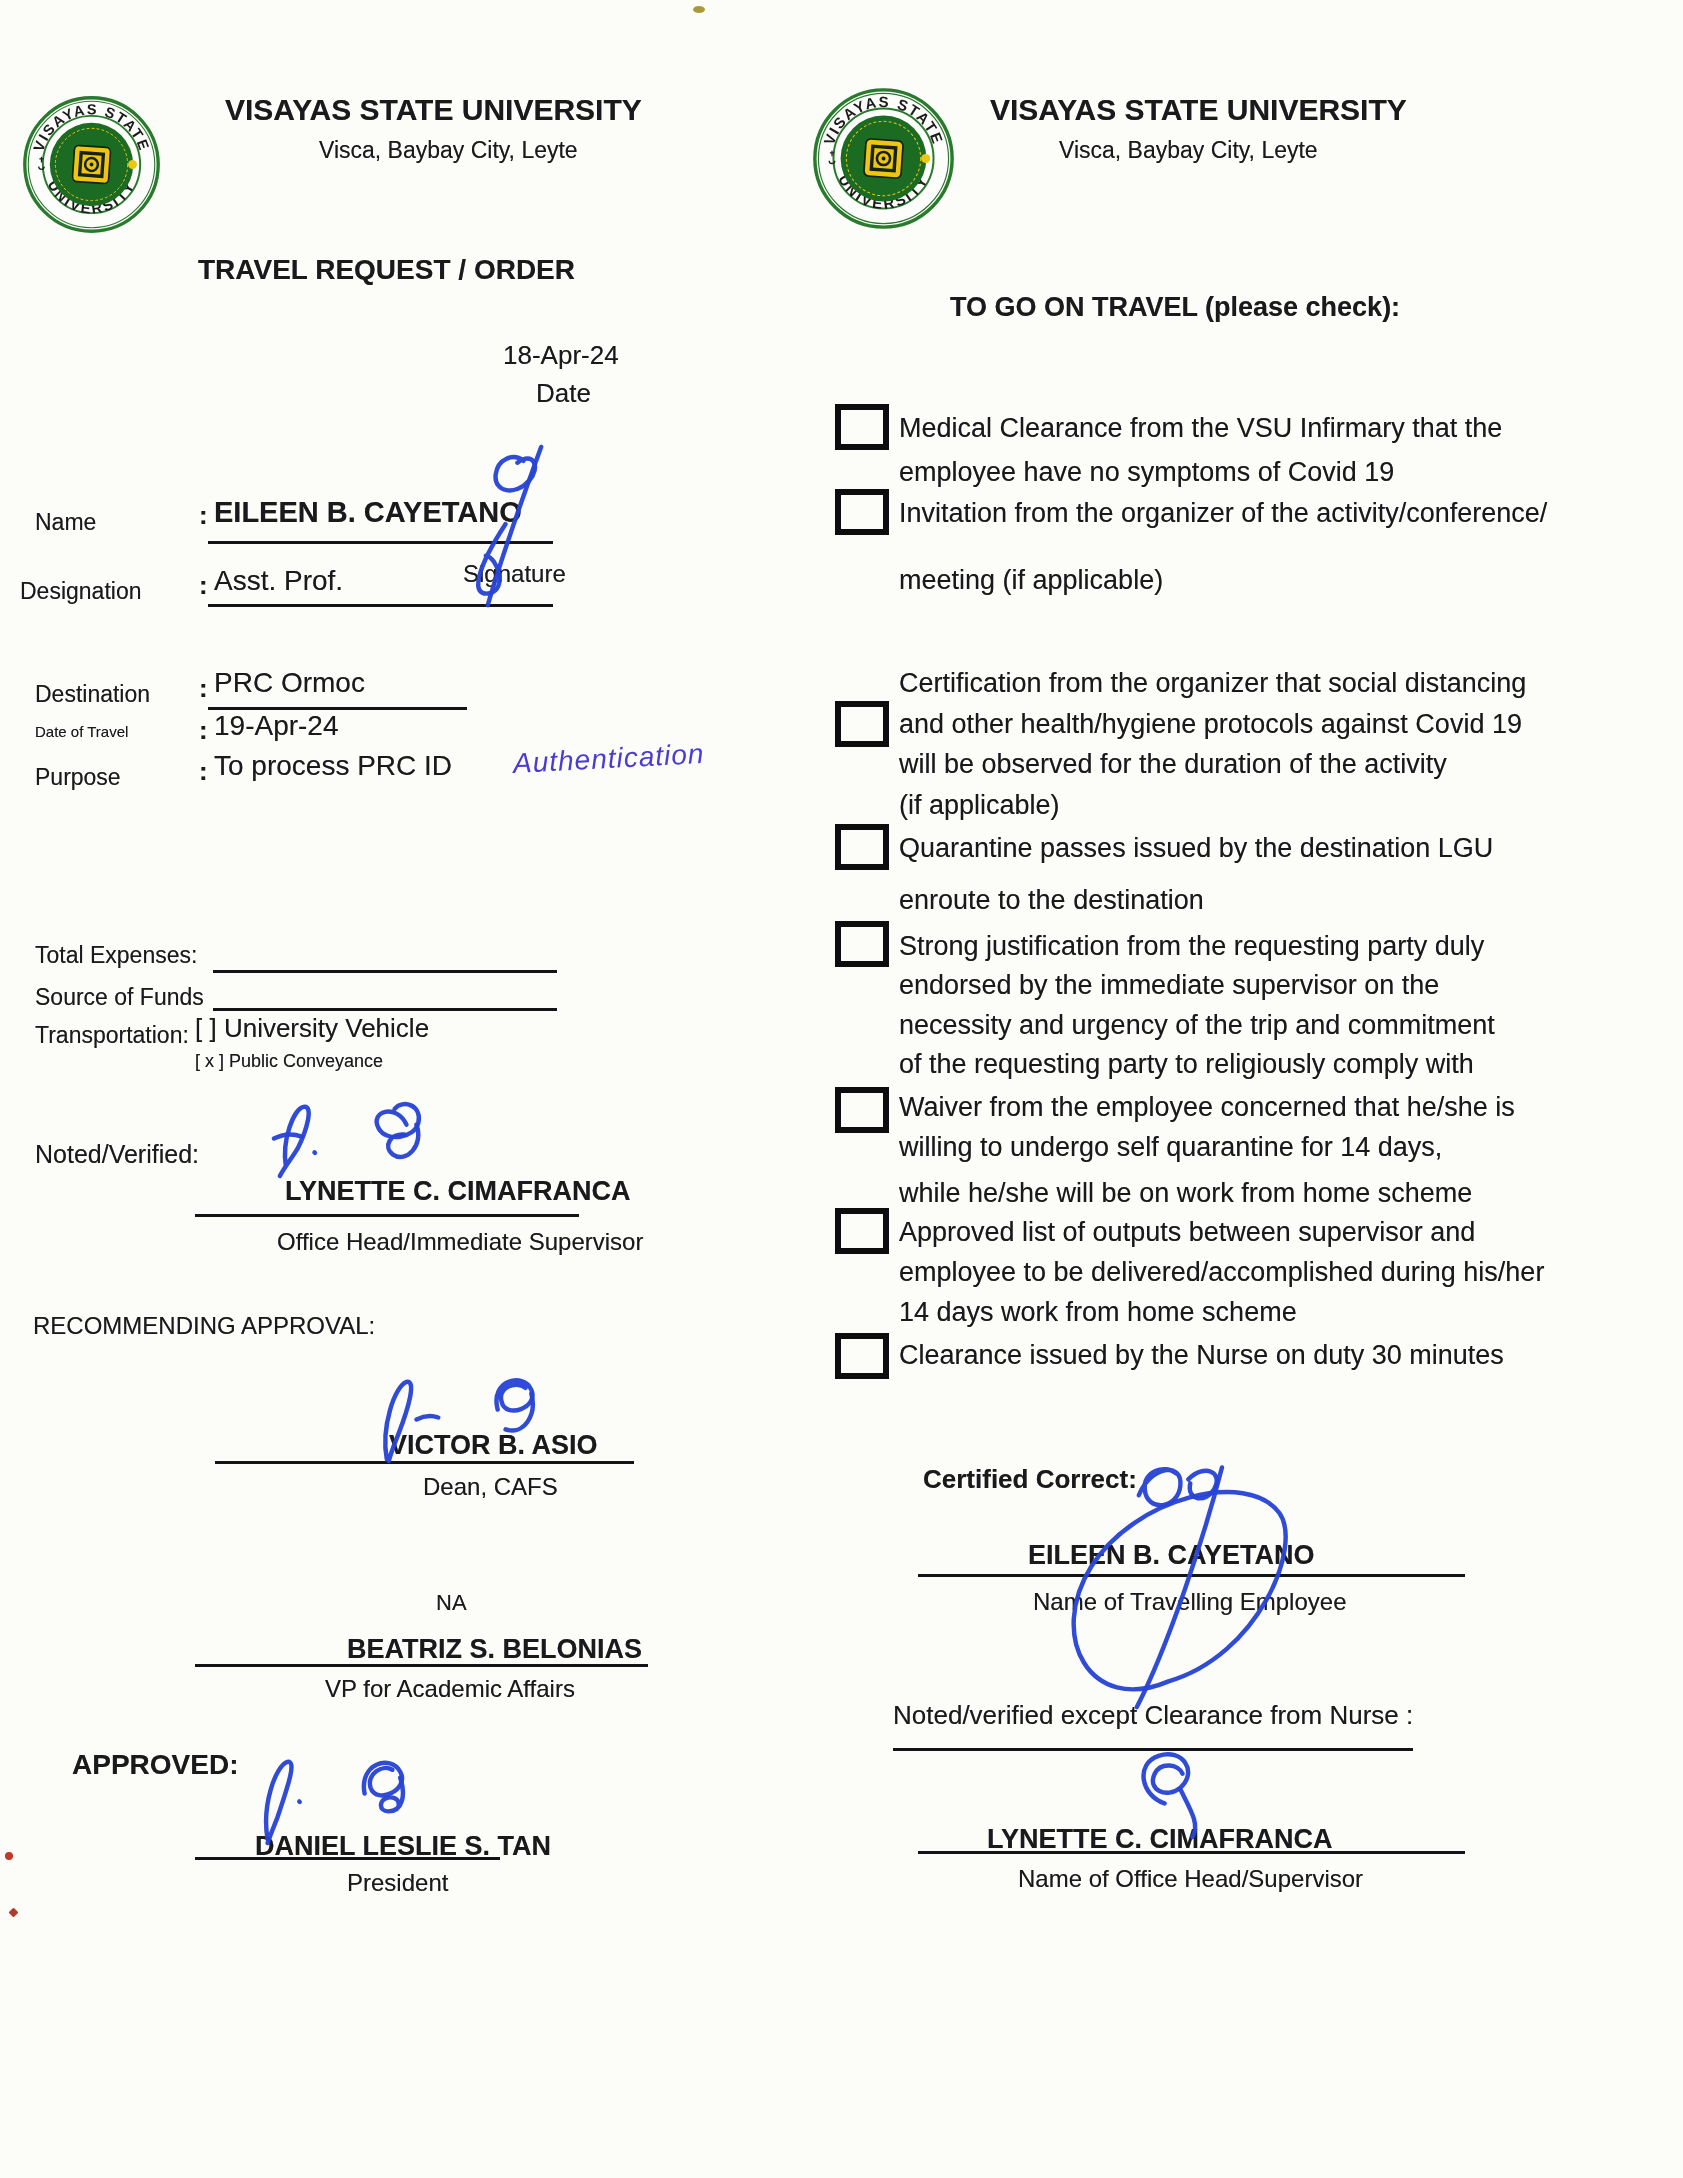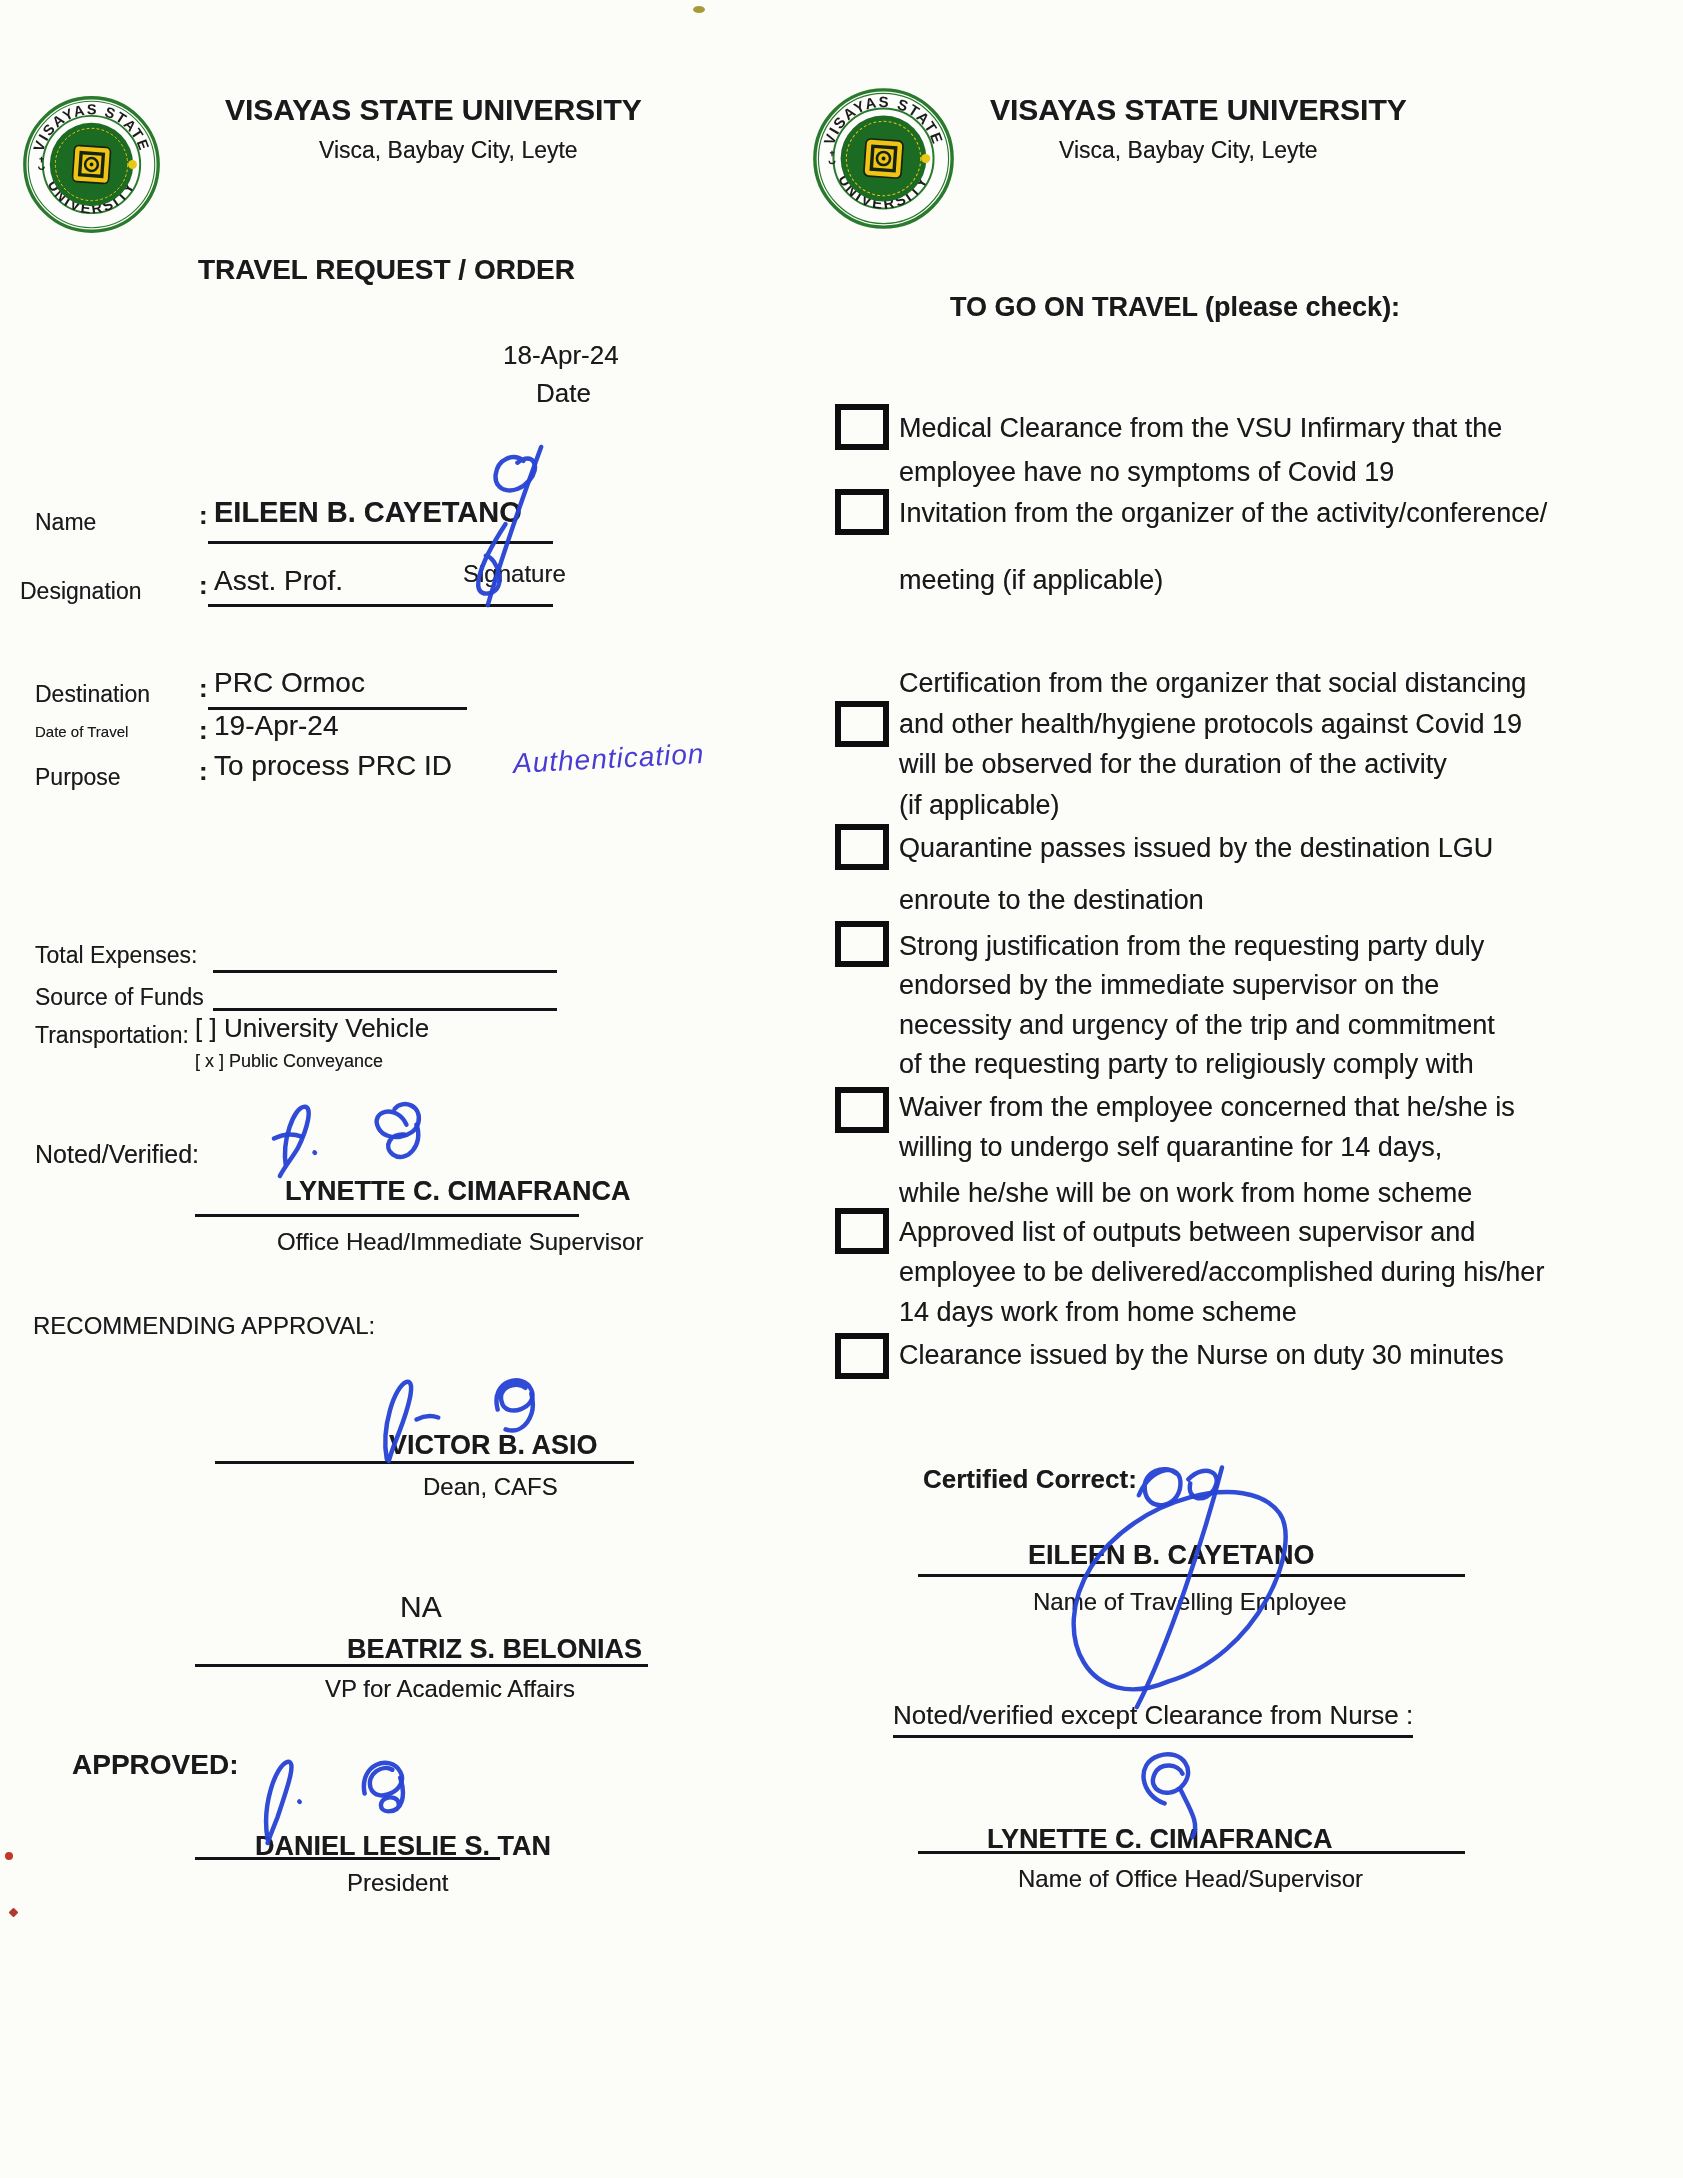--- a/index.html
+++ b/index.html
@@ -9,21 +9,21 @@
     font-family:"Liberation Sans",sans-serif;color:#1a1a1c;
   }
   .t{position:absolute;white-space:nowrap;line-height:1.15;text-shadow:0 0 0.4px rgba(10,10,20,.45);}
   .b{font-weight:700;}
   .rule{position:absolute;height:3px;background:#141418;}
   .checkbox{position:absolute;left:835px;width:42px;height:34px;border:6px solid #0d0d10;background:transparent;box-sizing:content-box;}
   .check-line{position:absolute;left:899px;width:634px;font-size:27px;line-height:1.15;color:#19191b;text-shadow:0 0 0.4px rgba(10,10,20,.45);white-space:nowrap;}
   .sig{position:absolute;z-index:5;}
   .sig path{fill:none;stroke:#2844d4;stroke-width:4.5;stroke-linecap:round;stroke-linejoin:round;opacity:.96;}
   .hand{color:#4a3cd2;font-style:italic;letter-spacing:1px;transform:rotate(-3deg);text-shadow:none;}
-  .underlined{border-bottom:3px solid #141418;padding-bottom:4px;}
+  .underlined{border-bottom:3px solid #141418;padding-bottom:17px;}
   .logo{position:absolute;}
   .speck{position:absolute;border-radius:50%;}
 </style>
 </head>
 <body>
 
 <div id="page">
 
   <svg width="0" height="0" style="position:absolute" aria-hidden="true">
     <defs>
@@ -118,21 +118,21 @@
   <svg class="sig" style="left:351px;top:1368px" width="228" height="99" viewBox="0 0 230 100">
     <path d="M36,92 C30,60 44,18 56,14 C66,12 58,40 48,66 C44,76 40,86 38,94"></path>
     <path d="M66,52 C74,48 82,48 88,50"></path>
     <path d="M148,42 C140,12 174,4 182,22 C190,40 156,52 152,34 C148,20 166,12 176,20"></path>
     <path d="M182,26 C188,48 174,68 156,62"></path>
   </svg>
   <div class="t b" style="left:389px;top:1430px;font-size:27px">VICTOR B. ASIO</div>
   <div class="rule" style="left:215px;top:1461px;width:419px"></div>
   <div class="t" style="left:423px;top:1473px;font-size:24px">Dean, CAFS</div>
 
-  <div class="t" style="left:400px;top:1590px;font-size:30px">NA</div>
+  <div class="t" style="left:436px;top:1590px;font-size:22px">NA</div>
   <div class="t b" style="left:347px;top:1634px;font-size:27px">BEATRIZ S. BELONIAS</div>
   <div class="rule" style="left:195px;top:1664px;width:453px"></div>
   <div class="t" style="left:325px;top:1675px;font-size:24px">VP for Academic Affairs</div>
 
   <div class="t b" style="left:72px;top:1749px;font-size:28px">APPROVED:</div>
   <svg class="sig" style="left:226px;top:1744px" width="198" height="107" viewBox="0 0 200 108">
     <path d="M42,96 C36,62 50,22 62,18 C72,16 62,44 52,74 C48,84 44,94 42,100"></path>
     <path d="M74,58 l0.5,0.5"></path>
     <path d="M140,50 C134,20 166,10 176,28 C186,46 152,62 146,44 C142,30 158,20 168,26"></path>
     <path d="M176,34 C182,52 178,68 164,68 C154,68 154,56 164,54 C172,53 176,58 174,64"></path>

